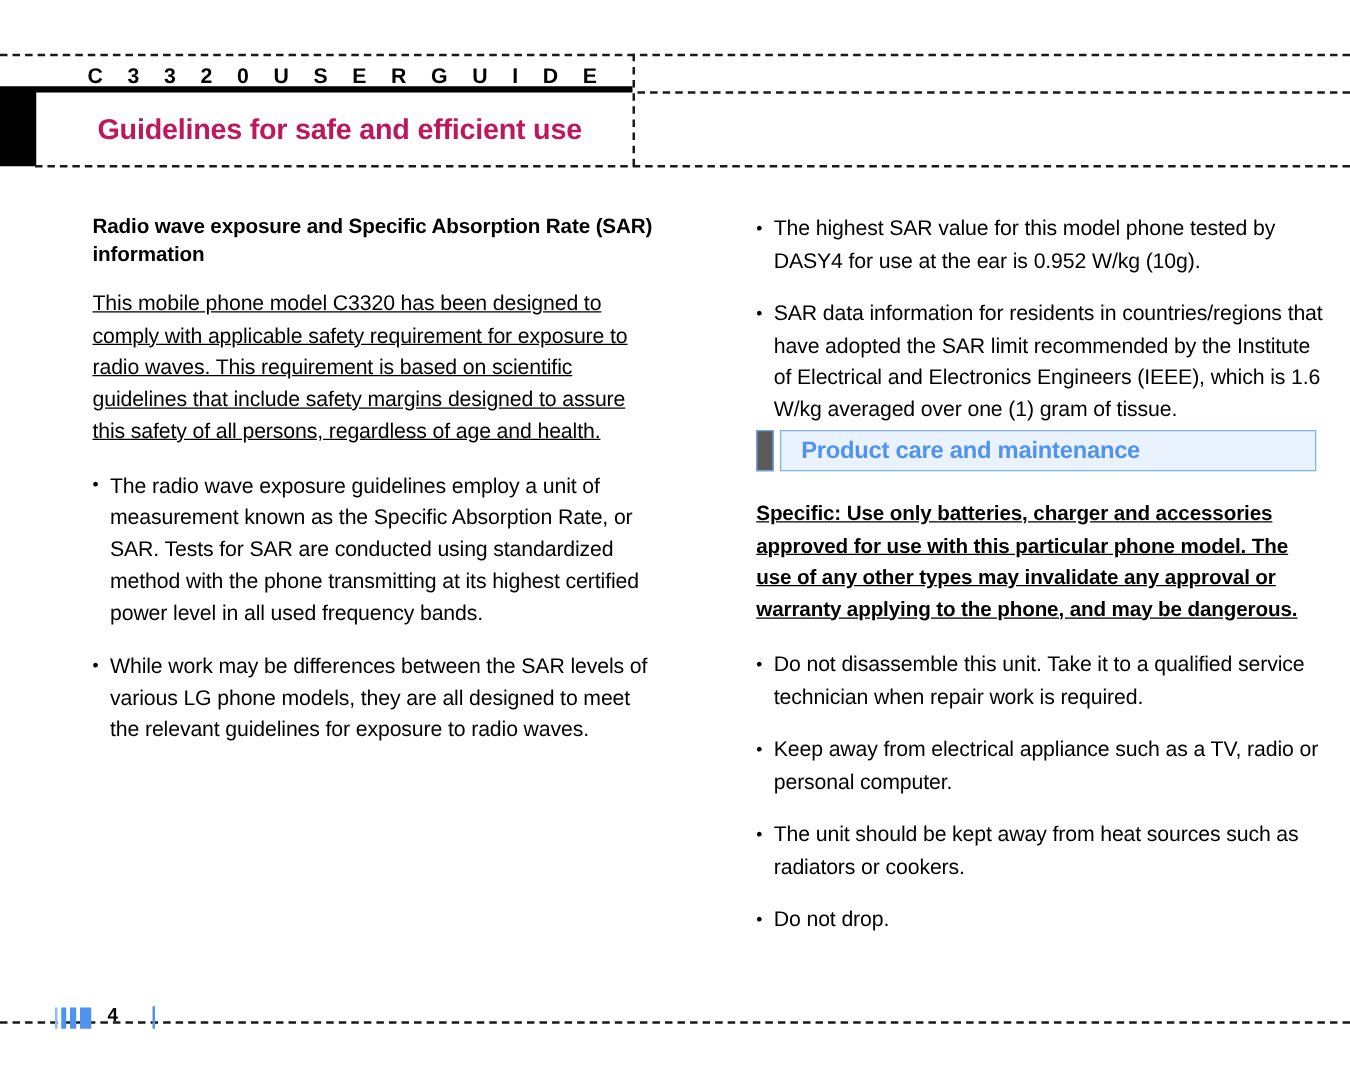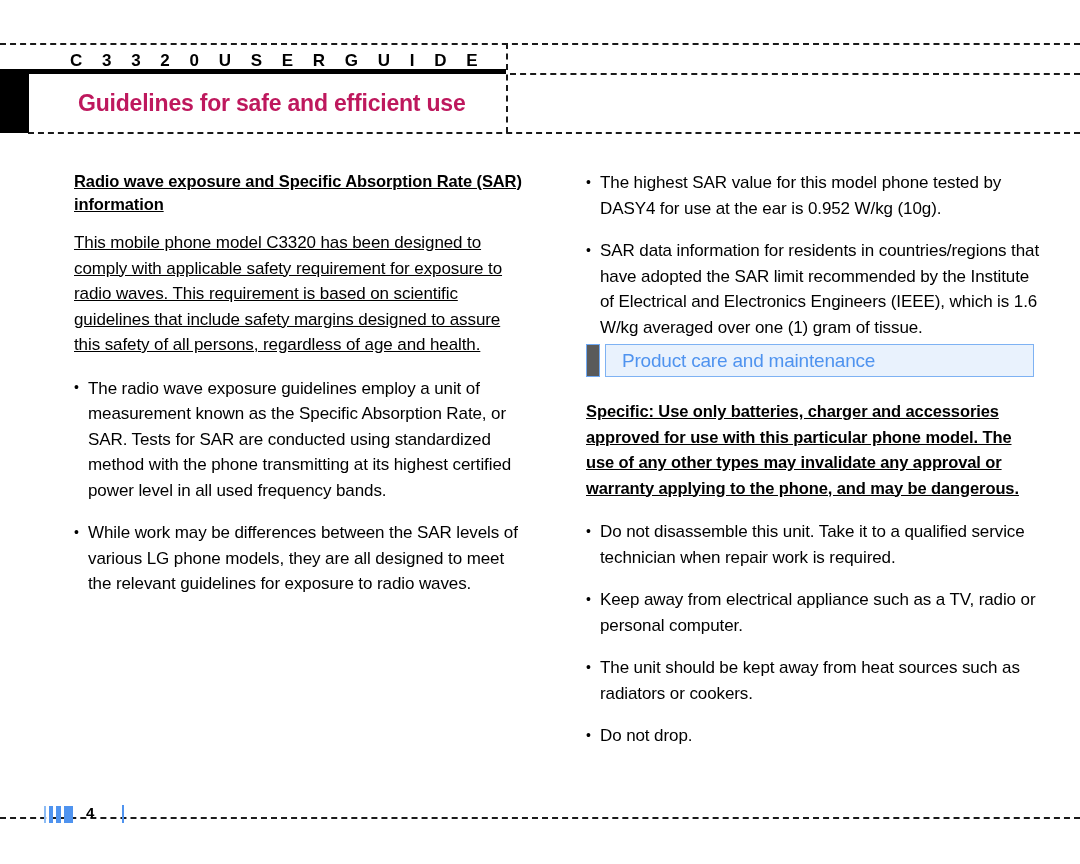--- a/index.html
+++ b/index.html
@@ -104,29 +104,28 @@
     white-space: nowrap;
   }
 
   
   .col {
     position: absolute;
     top: 170px;
     width: 455px;
   }
   .col-left  { left: 74px; }
-  .col-right { left: 586px; }
+  .col-right { left: 605px; }
 
   .subhead {
     font-size: 16.5px;
     font-weight: 700;
     line-height: 23px;
     letter-spacing: -0.1px;
     margin: 0 0 14px 0;
-    text-decoration: underline;
   }
   .para {
     font-size: 17px;
     line-height: 25.5px;
     letter-spacing: -0.1px;
     margin: 0 0 18px 0;
     text-decoration: underline;
   }
   .para.bold {
     font-weight: 700;
@@ -176,21 +175,21 @@
     margin-left: 5px;
     background: #e9f2fd;
     border: 1px solid #7eb2f3;
     box-sizing: border-box;
     display: flex;
     align-items: center;
     padding-left: 16px;
   }
   .sec-head-text {
     font-size: 19px;
-    font-weight: 400;
+    font-weight: 700;
     color: #4f93ef;
     letter-spacing: -0.2px;
     white-space: nowrap;
   }
 
   
   .footer-bars {
     position: absolute;
     left: 44px;
     top: 806px;

